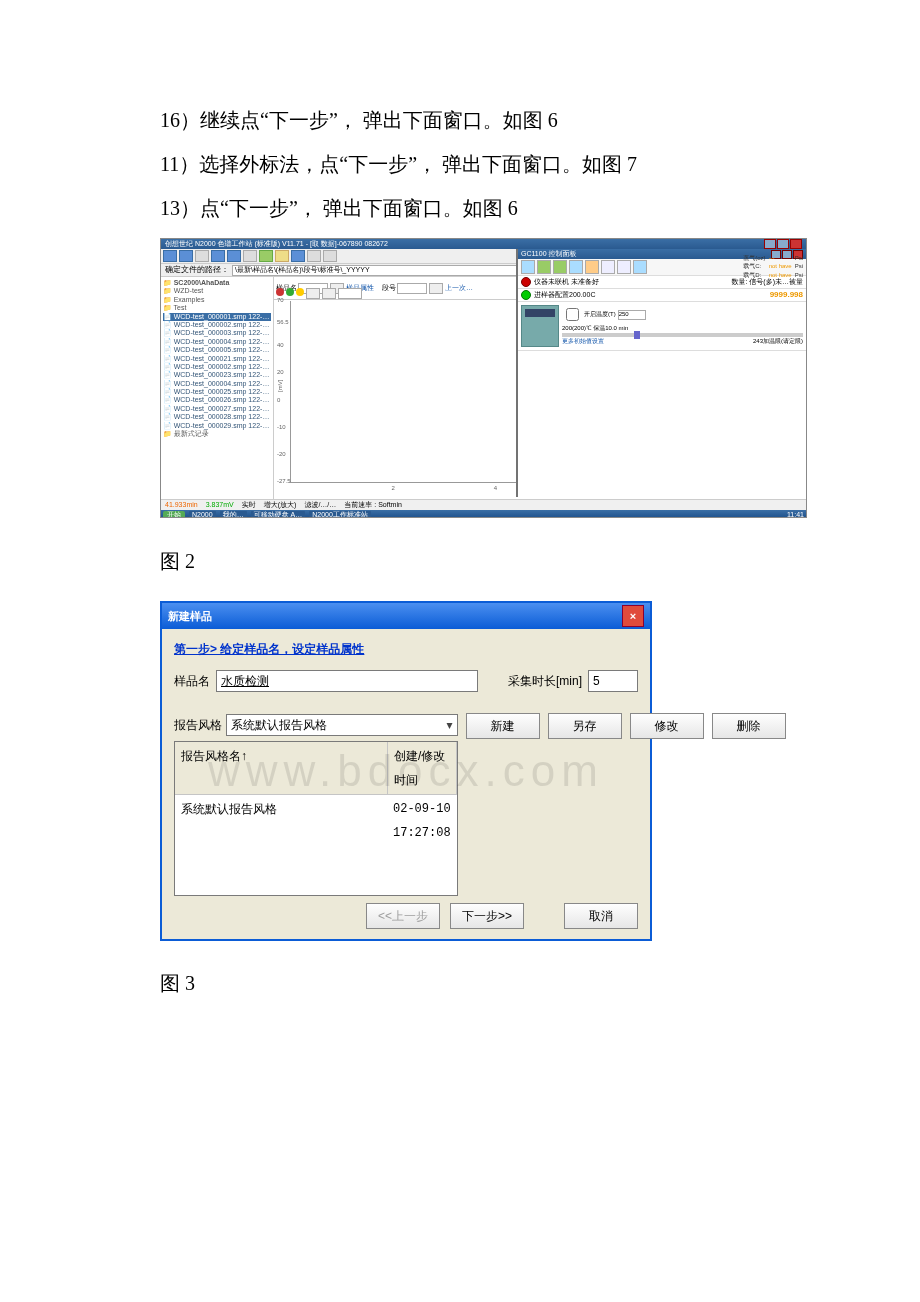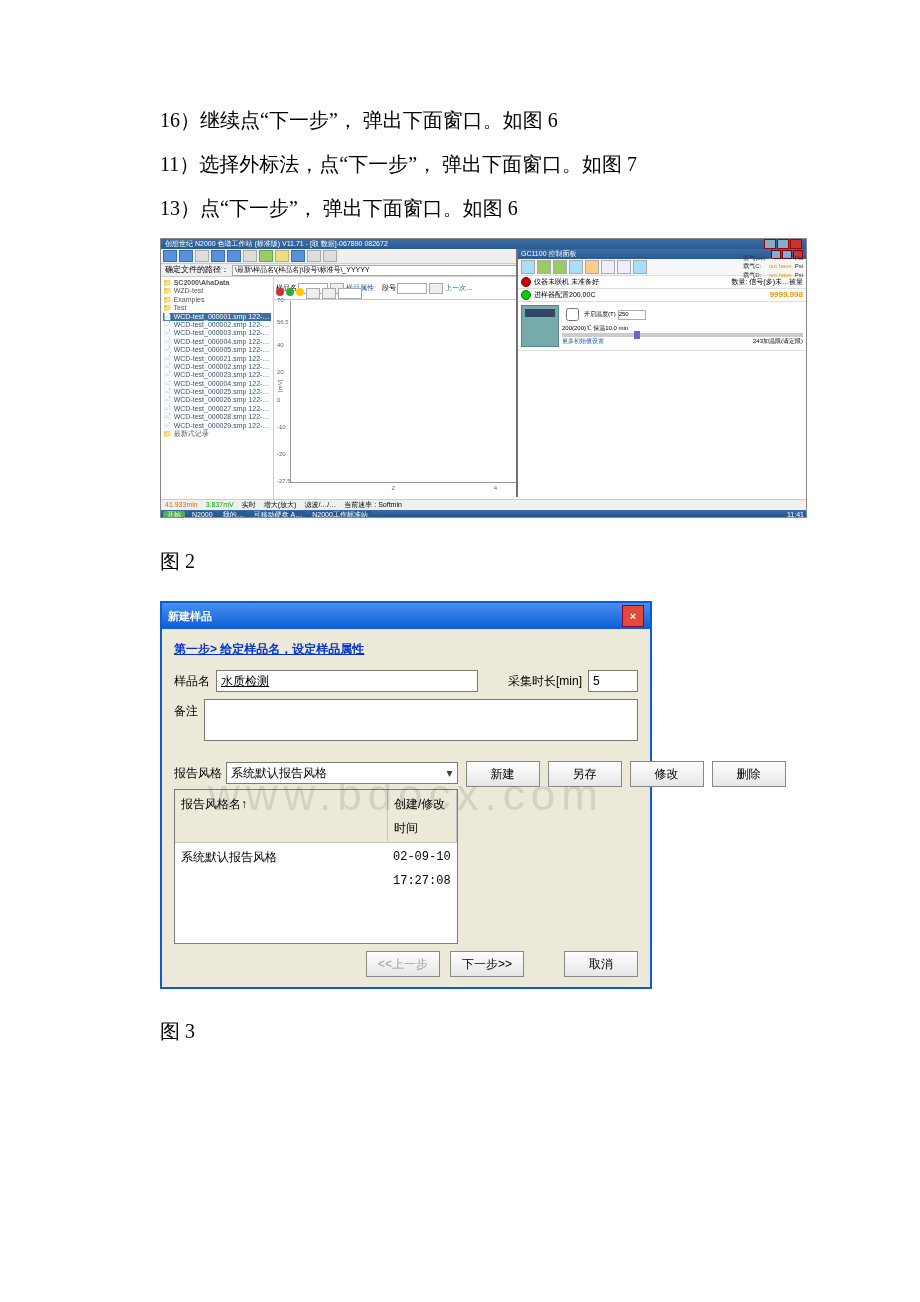--- a/index.html
+++ b/index.html
@@ -403,24 +403,20 @@
       <div class="dlg-body">
         <span class="step-link">第一步&gt; 给定样品名，设定样品属性</span>
 
         <div class="form-row">
           <span class="lbl">样品名</span>
           <input class="txt lg" value="水质检测" style="">
           <span class="lbl" style="margin-left:24px">采集时长[min]</span>
           <input class="txt sm" value="5" style="">
         </div>
 
-        <div class="form-row" style="align-items:flex-start;">
-          <span class="lbl">备注</span>
-          <textarea class="memo" style=""></textarea>
-        </div>
 
         <div style="height:14px"></div>
 
         <div class="list-area">
           <div style="flex:1">
             <div class="combo-row">
               <span class="lbl">报告风格</span>
               <div class="combo-box">
                   <span>系统默认报告风格</span>
                 </div>

